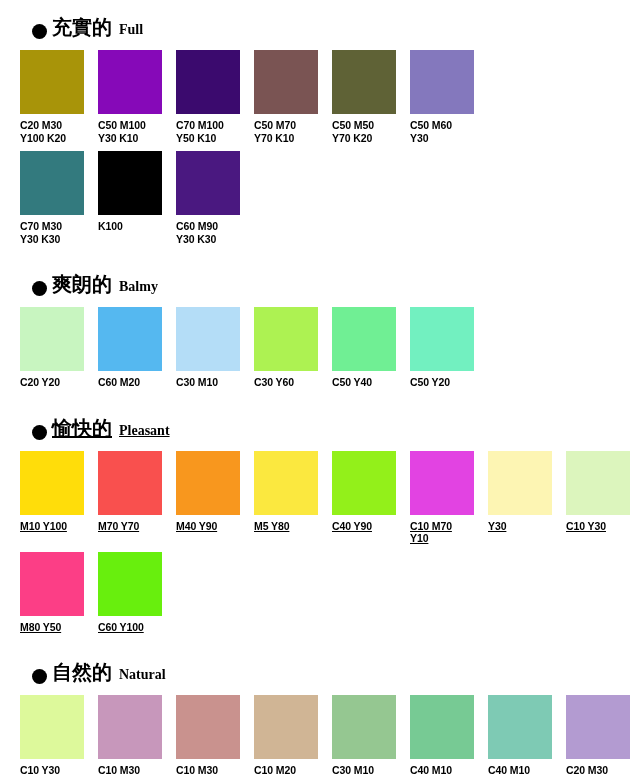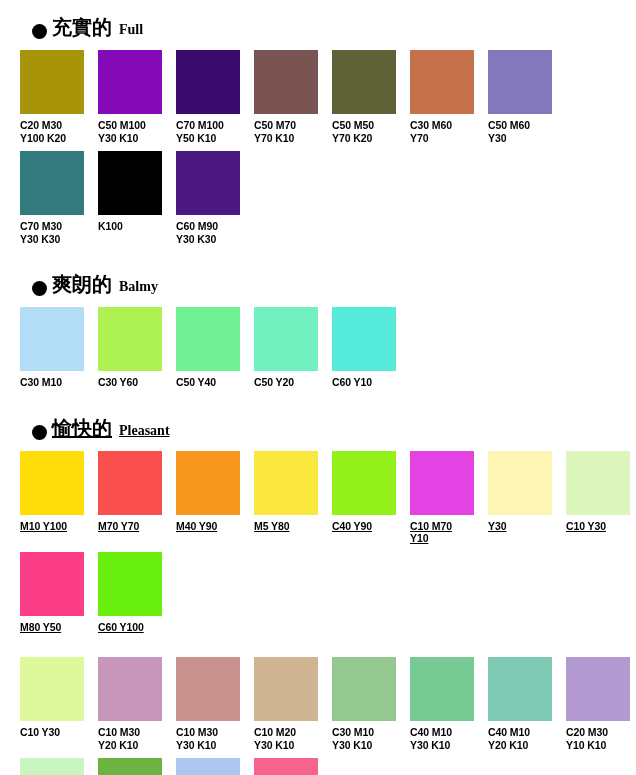--- a/index.html
+++ b/index.html
@@ -133,25 +133,20 @@
             <div class="swatch-chip" style="background-color: rgb(122, 84, 83);"></div>
             <div class="swatch-label">C50 M70
 Y70 K10</div>
           </div>
           <div class="swatch-cell">
             <div class="swatch-chip" style="background-color: rgb(95, 98, 54);"></div>
             <div class="swatch-label">C50 M50
 Y70 K20</div>
           </div>
           <div class="swatch-cell">
-            <div class="swatch-chip" style="background-color: rgb(196, 113, 75);"></div>
-            <div class="swatch-label">C30 M60
-Y70</div>
-          </div>
-          <div class="swatch-cell">
             <div class="swatch-chip" style="background-color: rgb(132, 120, 189);"></div>
             <div class="swatch-label">C50 M60
 Y30</div>
           </div>
         </div>
         <div class="swatch-row row-2">
           <div class="swatch-cell">
             <div class="swatch-chip" style="background-color: rgb(51, 122, 126);"></div>
             <div class="swatch-label">C70 M30
 Y30 K30</div>
@@ -168,38 +163,42 @@
         </div>
       </div>
       <div class="section" id="section-balmy">
         <div class="section-header">
           <span class="bullet-icon"></span>
           <span class="section-title-cn">爽朗的</span>
           <span class="section-title-en">Balmy</span>
         </div>
         <div class="swatch-row row-1">
           <div class="swatch-cell">
+            <div class="swatch-chip" style="background-color: rgb(200, 245, 192);"></div>
+            <div class="swatch-label">C20 Y20</div>
+          </div>
+          <div class="swatch-cell">
+            <div class="swatch-chip" style="background-color: rgb(85, 184, 240);"></div>
+            <div class="swatch-label">C60 M20</div>
+          </div>
+          <div class="swatch-cell">
             <div class="swatch-chip" style="background-color: rgb(180, 221, 247);"></div>
             <div class="swatch-label">C30 M10</div>
           </div>
           <div class="swatch-cell">
             <div class="swatch-chip" style="background-color: rgb(173, 242, 82);"></div>
             <div class="swatch-label">C30 Y60</div>
           </div>
           <div class="swatch-cell">
             <div class="swatch-chip" style="background-color: rgb(112, 239, 148);"></div>
             <div class="swatch-label">C50 Y40</div>
           </div>
           <div class="swatch-cell">
             <div class="swatch-chip" style="background-color: rgb(114, 240, 192);"></div>
             <div class="swatch-label">C50 Y20</div>
-          </div>
-          <div class="swatch-cell">
-            <div class="swatch-chip" style="background-color: rgb(85, 234, 217);"></div>
-            <div class="swatch-label">C60 Y10</div>
           </div>
         </div>
       </div>
       <div class="section" id="section-pleasant">
         <div class="section-header">
           <span class="bullet-icon"></span>
           <span class="section-title-cn">愉快的</span>
           <span class="section-title-en">Pleasant</span>
         </div>
         <div class="swatch-row row-1">
@@ -242,20 +241,25 @@
             <div class="swatch-chip" style="background-color: rgb(252, 62, 134);"></div>
             <div class="swatch-label">M80 Y50</div>
           </div>
           <div class="swatch-cell">
             <div class="swatch-chip" style="background-color: rgb(104, 239, 13);"></div>
             <div class="swatch-label">C60 Y100</div>
           </div>
         </div>
       </div>
       <div class="section" id="section-natural">
+        <div class="section-header">
+          <span class="bullet-icon"></span>
+          <span class="section-title-cn">自然的</span>
+          <span class="section-title-en">Natural</span>
+        </div>
         <div class="swatch-row row-1">
           <div class="swatch-cell">
             <div class="swatch-chip" style="background-color: rgb(221, 249, 155);"></div>
             <div class="swatch-label">C10 Y30</div>
           </div>
           <div class="swatch-cell">
             <div class="swatch-chip" style="background-color: rgb(199, 151, 187);"></div>
             <div class="swatch-label">C10 M30
 Y20 K10</div>
           </div>

